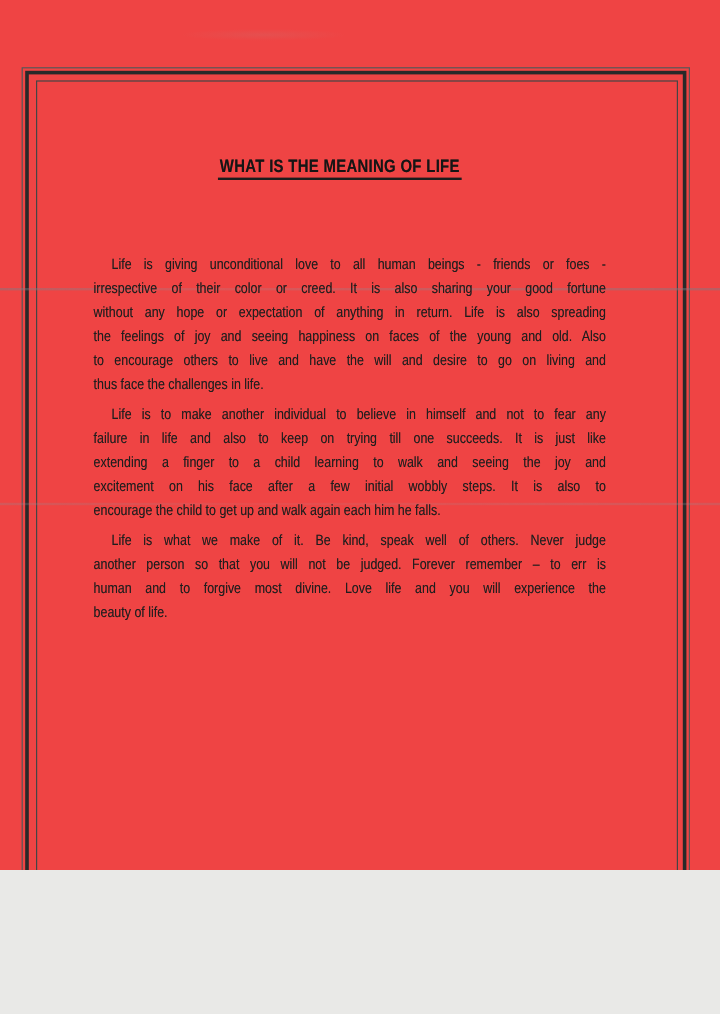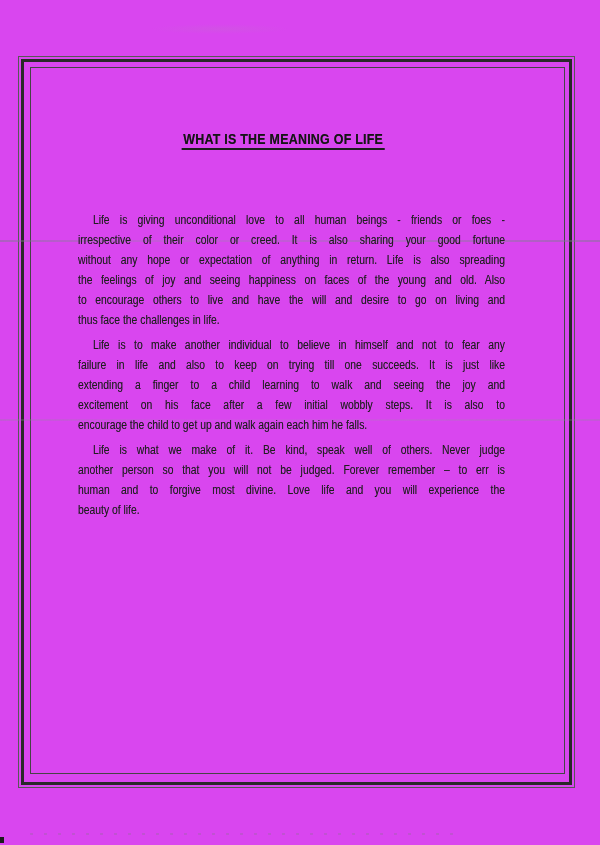--- a/index.html
+++ b/index.html
@@ -3,22 +3,22 @@
 <meta charset="utf-8">
 <style>
   html, body { margin: 0; padding: 0; }
   body {
     width: 600px; height: 845px;
     font-family: "Liberation Sans", sans-serif;
     background: #e9e9e7;
   }
   .page {
     position: relative;
-    width: 600px; height: 845px;
-    background: #d946ef;
+    width: 600px; height: 725px;
+    background: #ef4444;
     overflow: hidden;
   }
   
   .border-outer, .border-mid, .border-inner {
     position: absolute;
     box-sizing: border-box;
     background: transparent;
   }
   .border-outer { left: 18px; top: 56px; width: 557px; height: 732px; border: 1px solid #575757; }
   .border-mid   { left: 21px; top: 59px; width: 551px; height: 726px; border: 3px solid #292929; }

